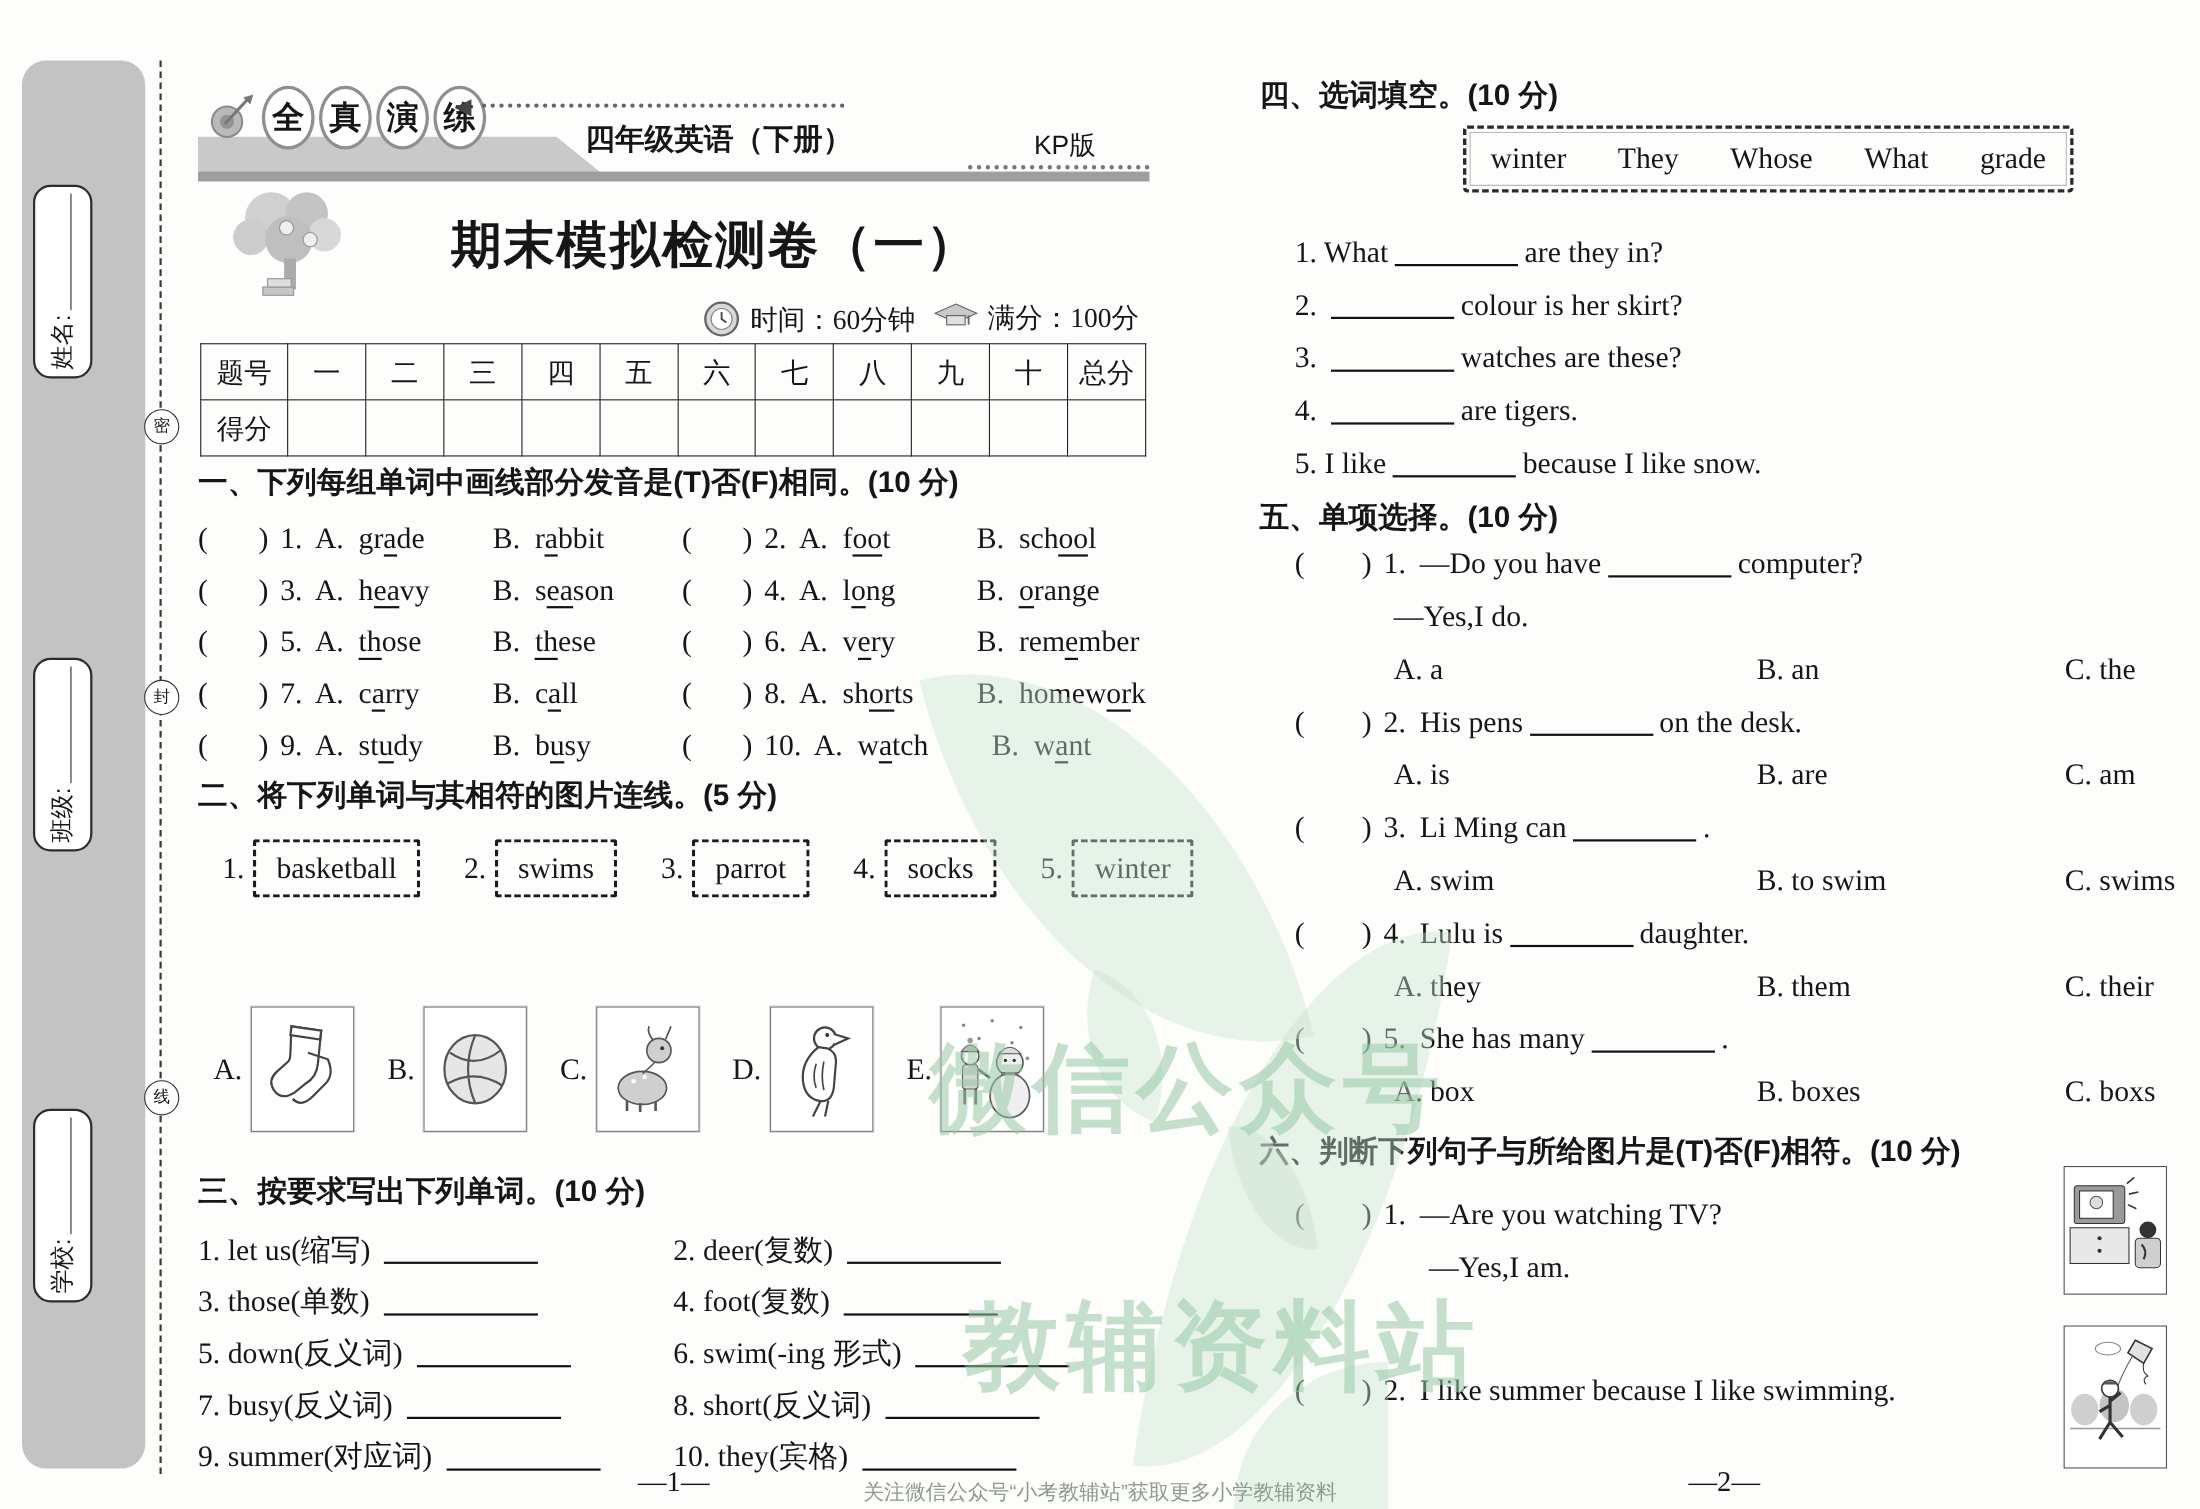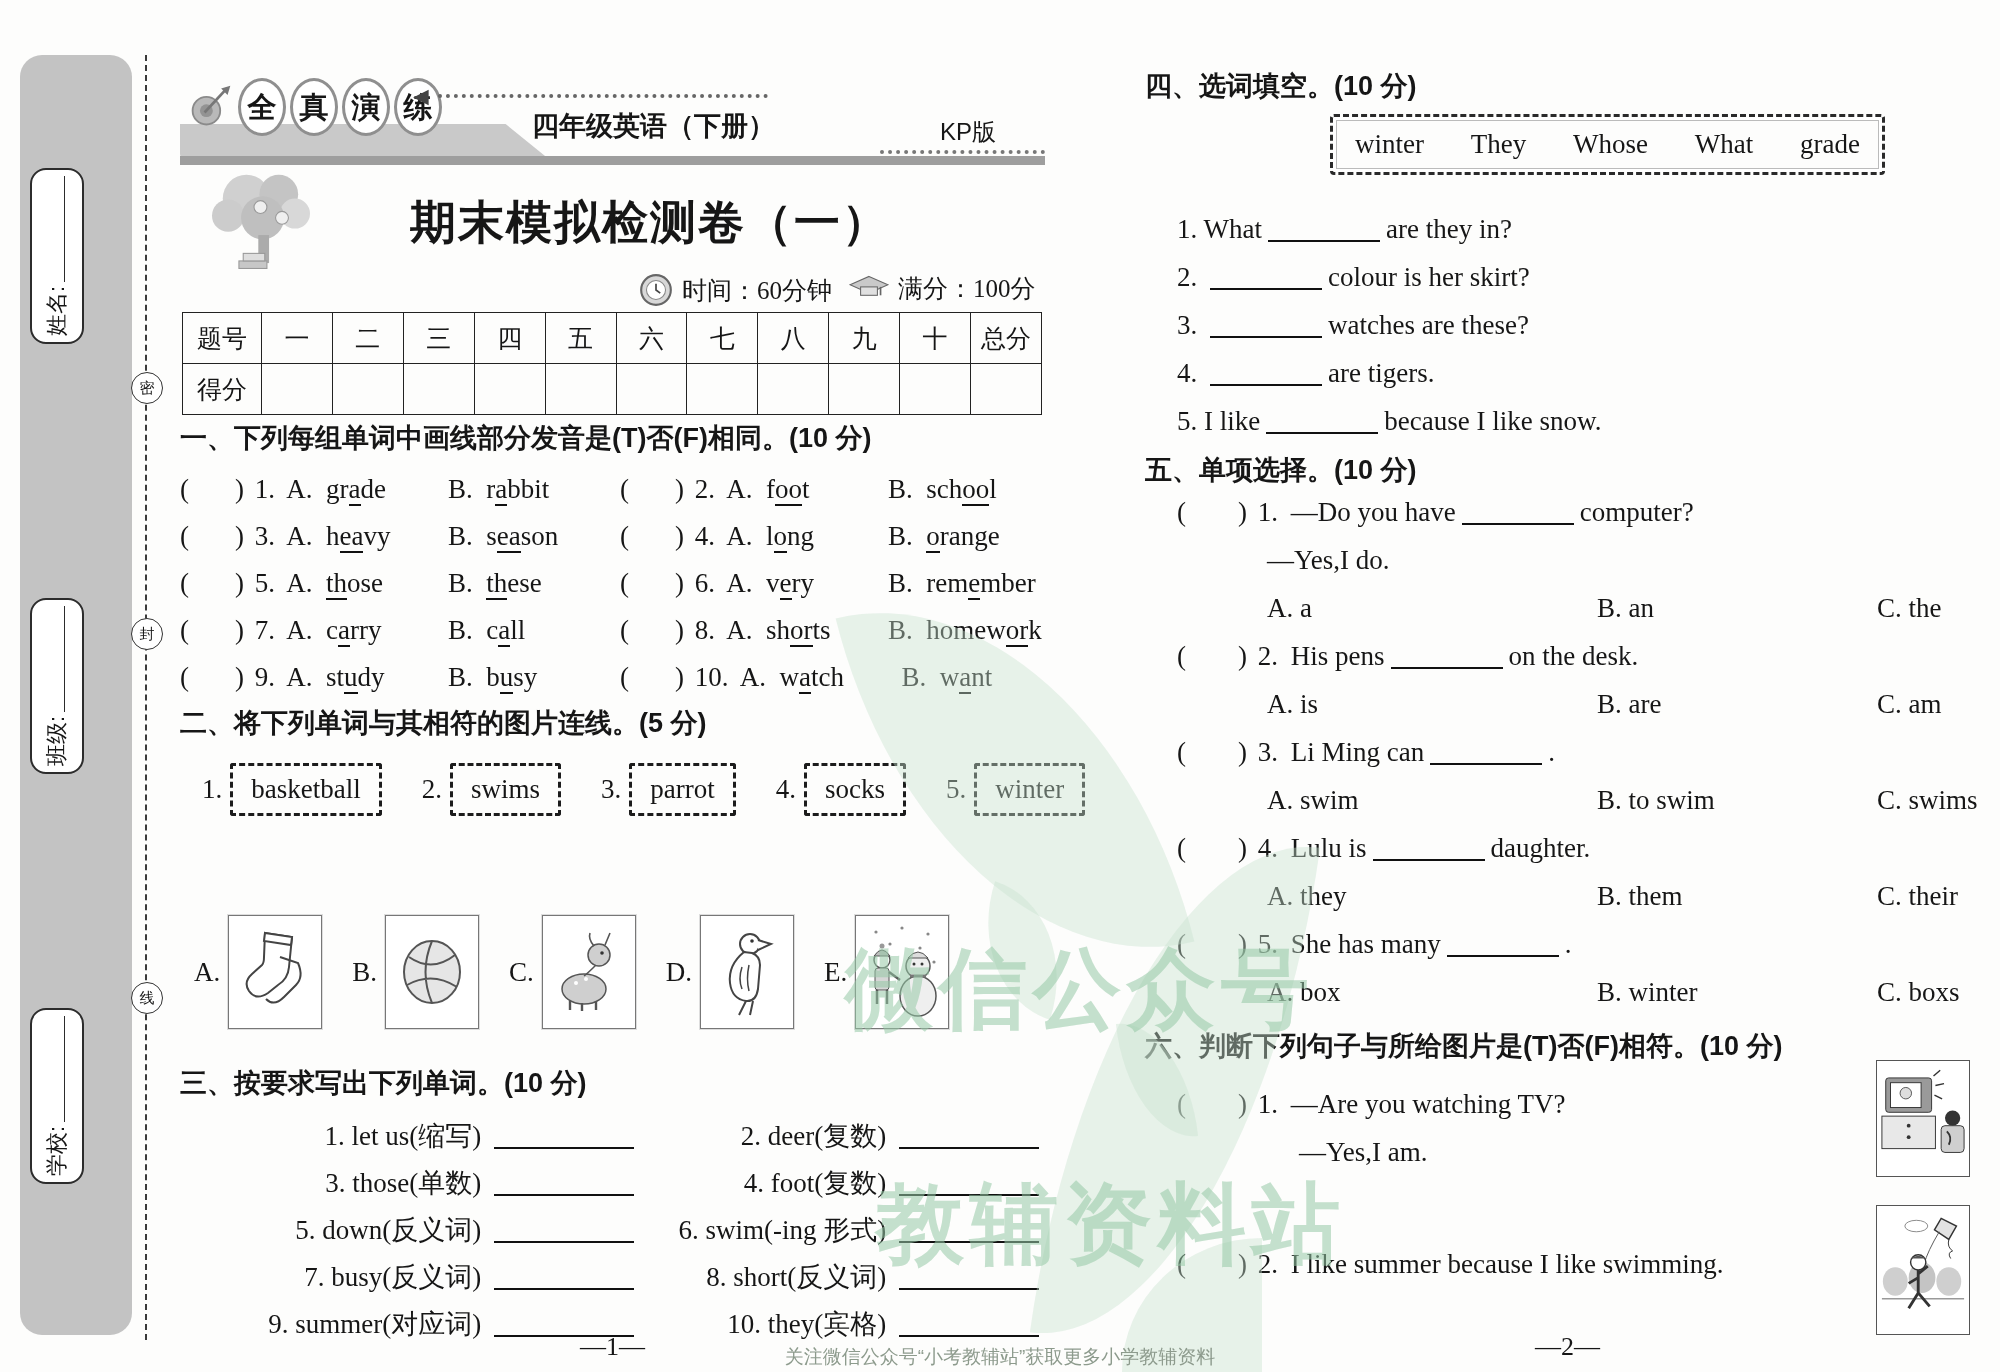--- a/index.html
+++ b/index.html
@@ -430,21 +430,21 @@
               <circle cx="20" cy="24" r="2.5" fill="#999"></circle>
             <rect x="13" y="46" width="14" height="22" rx="3" fill="#d6d6d6" stroke="#555"></rect>
             <path d="M27 50 L38 58 M15 68 v14 M25 68 v14" stroke="#555" stroke-width="2.5" fill="none"></path>
           </svg>
         </span>
       </div>
     </div>
 
     <div class="sec" style="top:1005px;">
       <div class="heading cnb">三、按要求写出下列单词。(10 分)</div>
-      <div class="s3-grid" style="margin-left:28px;text-align:right;">
+      <div class="s3-grid" style="">
 
           <div class="s3-item">
             <span>1.</span>
             <span>let us(缩写)</span>
             <span class="blank"></span>
           </div>
 
           <div class="s3-item">
             <span>2.</span>
             <span>deer(复数)</span>
@@ -614,21 +614,21 @@
 
           <div class="q5">
             <div class="qline" style="margin-left:32px;">
               <span class="pgroup"><span>(</span><span class="pgap" style="width:52px;"></span><span>)</span></span>
               <span class="num">5.</span>
               <span>She has many</span><span class="blank"></span><span>.</span>
             </div>
 
             <div class="opts">
               <span>A. box</span>
-              <span>B. winter</span>
+              <span>B. boxes</span>
               <span>C. boxs</span>
             </div>
           </div>
 
       </div>
     </div>
 
     <div class="sec" style="top:968px;">
       <div class="heading cnb">六、判断下列句子与所给图片是(T)否(F)相符。(10 分)</div>
       <div class="q6 q6text" style="margin:16px 0 0 32px;">

